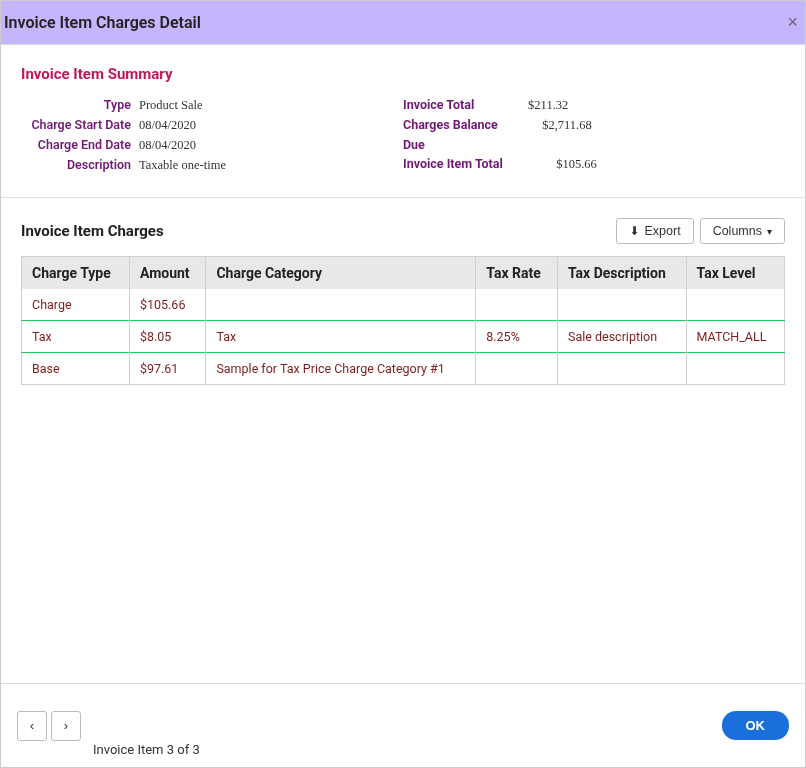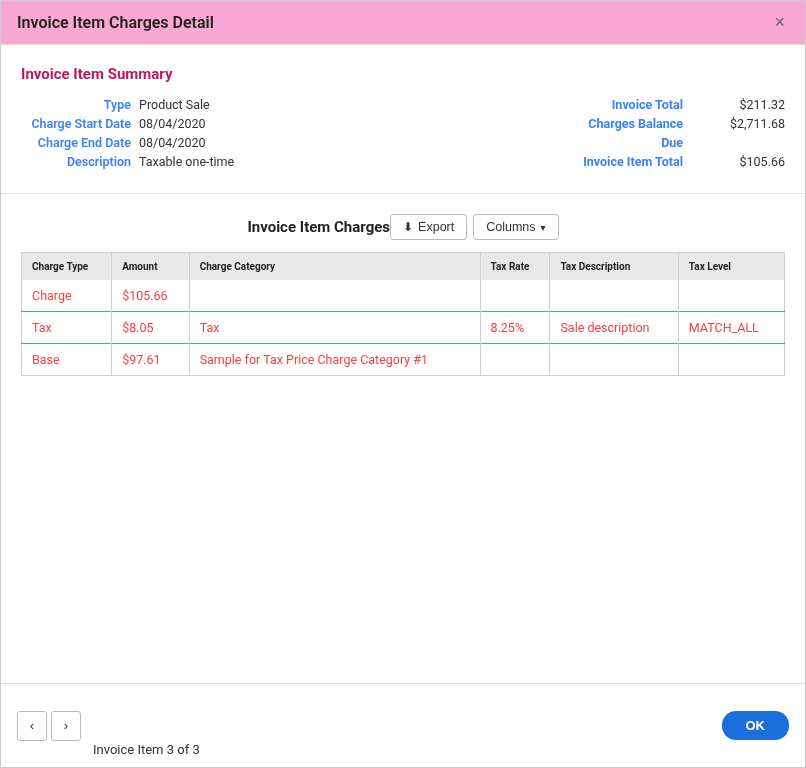--- a/index.html
+++ b/index.html
@@ -10,22 +10,22 @@
       color: #333;
       width: 806px;
       height: 768px;
       display: flex;
       flex-direction: column;
       border: 1px solid #ccc;
     }
 
     
     .dialog-header {
-      background: #f9a8d4;
-      padding: 12px 16px;
+      background: #c4b5fd;
+      padding: 12px 3px;
       border-bottom: 1px solid #ddd;
       display: flex;
       justify-content: space-between;
       align-items: flex-start;
       flex-shrink: 0;
     }
     .dialog-header-text { display: flex; flex-direction: column; gap: 2px; }
     .dialog-title { font-size: 16px; font-weight: 600; color: #222; }
     .dialog-subtitle { font-size: 12px; color: #555; }
     .close-btn {
@@ -69,50 +69,50 @@
     .summary-row {
       display: flex;
       align-items: baseline;
       gap: 8px;
     }
     .summary-left .summary-row {
       justify-content: flex-start;
     }
     .summary-label {
       font-weight: 600;
-      color: #3b82f6;
+      color: #701a75;
       text-align: right;
       min-width: 110px;
       font-size: 12.5px;
     }
     .summary-value {
       color: #333;
       font-size: 12.5px;
+      font-family: Liberation Serif, serif;
     }
     .summary-right .summary-row {
-      justify-content: flex-end;
-      gap: 32px;
+      gap: 24px;
     }
     .summary-right .summary-label {
       font-weight: 700;
       text-align: right;
       min-width: auto;
     }
     .summary-right .summary-value {
       text-align: right;
       min-width: 70px;
     }
 
     
     .charges-section {
       padding: 20px 20px 20px 20px;
     }
     .charges-header {
       display: flex;
-      justify-content: center;
+      justify-content: space-between;
       align-items: center;
       margin-bottom: 12px;
     }
     .charges-title {
       font-size: 15px;
       font-weight: 700;
       color: #222;
     }
     .toolbar {
       display: flex;
@@ -138,30 +138,30 @@
       border-collapse: collapse;
       border: 1px solid #d0d0d0;
     }
     .charges-table thead tr {
       background: #e8e8e8;
     }
     .charges-table th {
       padding: 8px 10px;
       text-align: left;
       font-weight: 700;
-      font-size: 10px;
+      font-size: 14px;
       color: #222;
       border-right: 1px solid #d0d0d0;
     }
     .charges-table th:last-child { border-right: none; }
     .charges-table td {
       padding: 8px 10px;
       font-size: 12.5px;
       border-right: 1px solid #d0d0d0;
-      color: #ef4444;
+      color: #7f1d1d;
     }
     .charges-table td:last-child { border-right: none; }
     .charges-table tbody tr {
       border-top: 1px solid #22c55e;
     }
     .charges-table tbody tr:first-child {
       border-top: none;
     }
 
     

